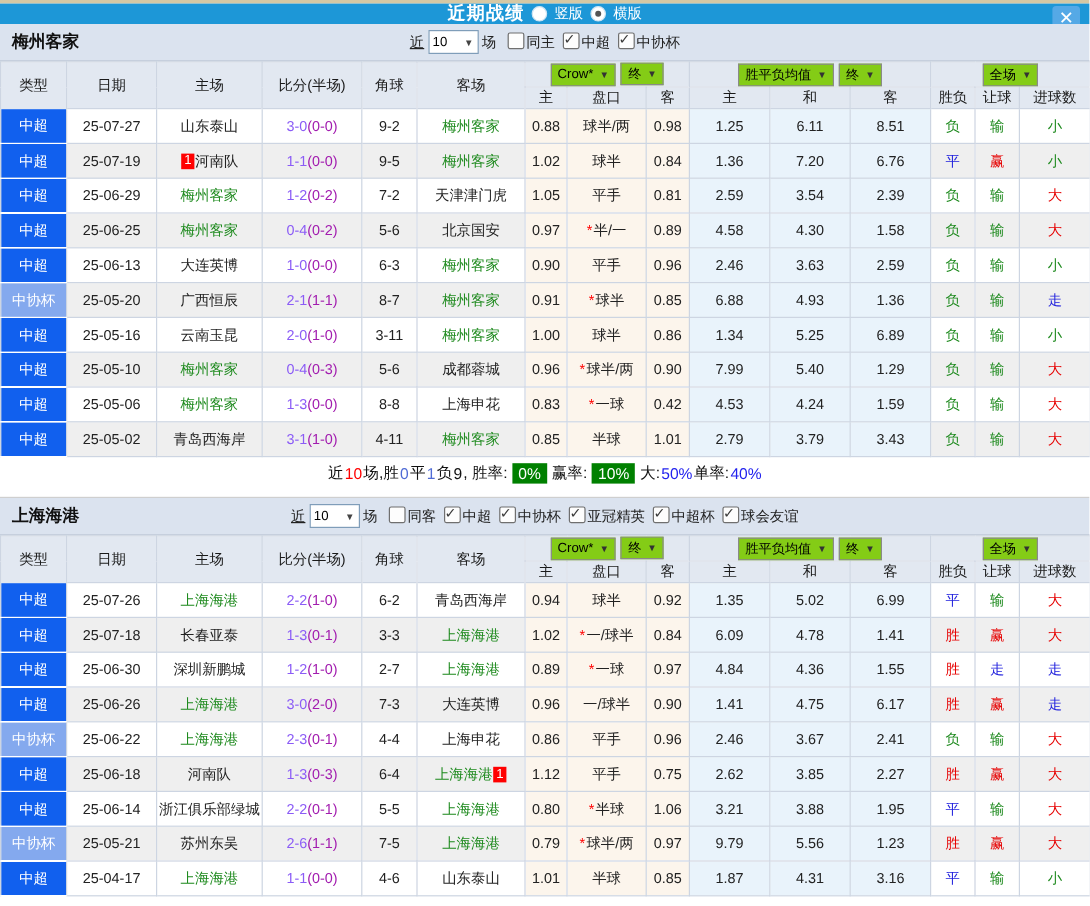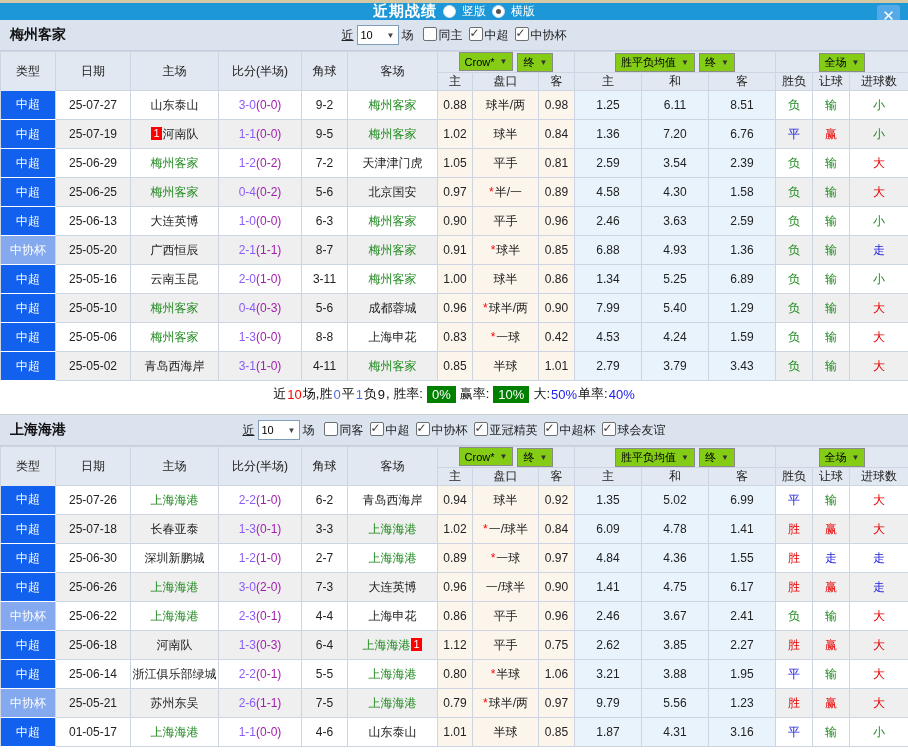--- a/index.html
+++ b/index.html
@@ -565,21 +565,21 @@
           <td class="c-asian">0.97</td>
           <td class="c-euro">9.79</td>
           <td class="c-euro">5.56</td>
           <td class="c-euro">1.23</td>
           <td style="color: rgb(230, 0, 0);">胜</td>
           <td style="color: rgb(230, 0, 0);">赢</td>
           <td style="color: rgb(230, 0, 0);">大</td>
         </tr>
         <tr>
           <td class="c-type" style="background: rgb(17, 96, 238);">中超</td>
-          <td>01-05-17</td>
+          <td>25-04-17</td>
           <td><span class="t-green">上海海港</span></td>
           <td><span class="score-m">1-1</span><span class="score-h">(0-0)</span></td>
           <td>4-6</td>
           <td><span>山东泰山</span></td>
           <td class="c-asian">1.01</td>
           <td class="c-asian"><span>半球</span></td>
           <td class="c-asian">0.85</td>
           <td class="c-euro">1.87</td>
           <td class="c-euro">4.31</td>
           <td class="c-euro">3.16</td>

